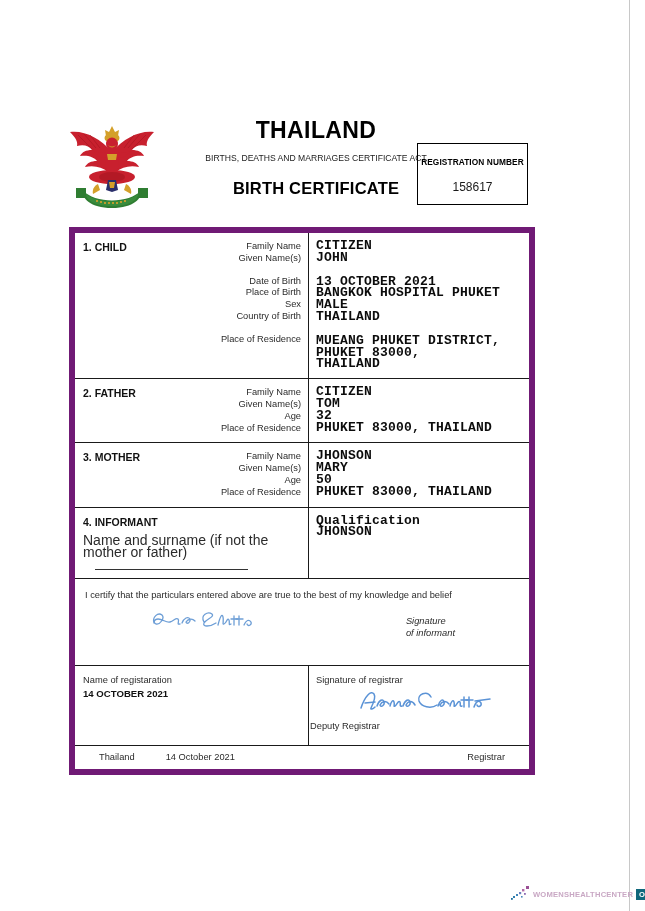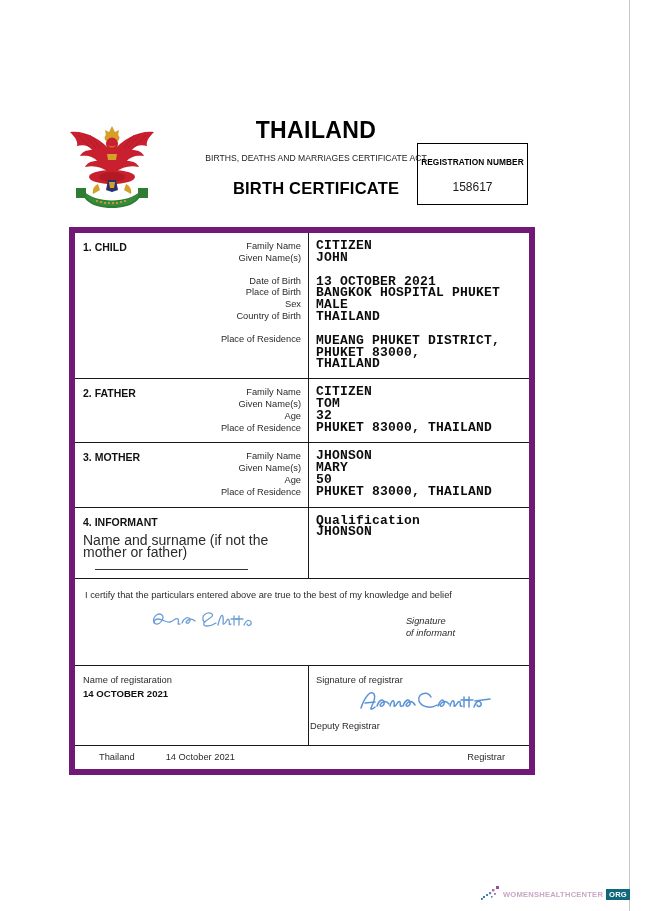--- a/index.html
+++ b/index.html
@@ -161,21 +161,21 @@
     display: flex; align-items: center;
     height: 23px; padding: 0 10px 0 0;
     font-size: 9.3px; color: #2b2b2b;
   }
   .foot-country { margin-left: 24px; }
   .foot-date { margin-left: 31px; }
   .foot-registrar { margin-left: auto; margin-right: 14px; }
 
   
   .watermark {
-    position: absolute; left: 480px; top: 884px;
+    position: absolute; left: 510px; top: 884px;
     width: 132px; height: 20px;
     display: flex; align-items: center;
   }
   .wm-dots { width: 22px; height: 18px; flex: 0 0 22px; }
   .wm-text {
     font-size: 7.6px; letter-spacing: .2px;
     color: #c9a8c4; font-weight: bold;
     margin-left: 1px;
   }
   .wm-org {

